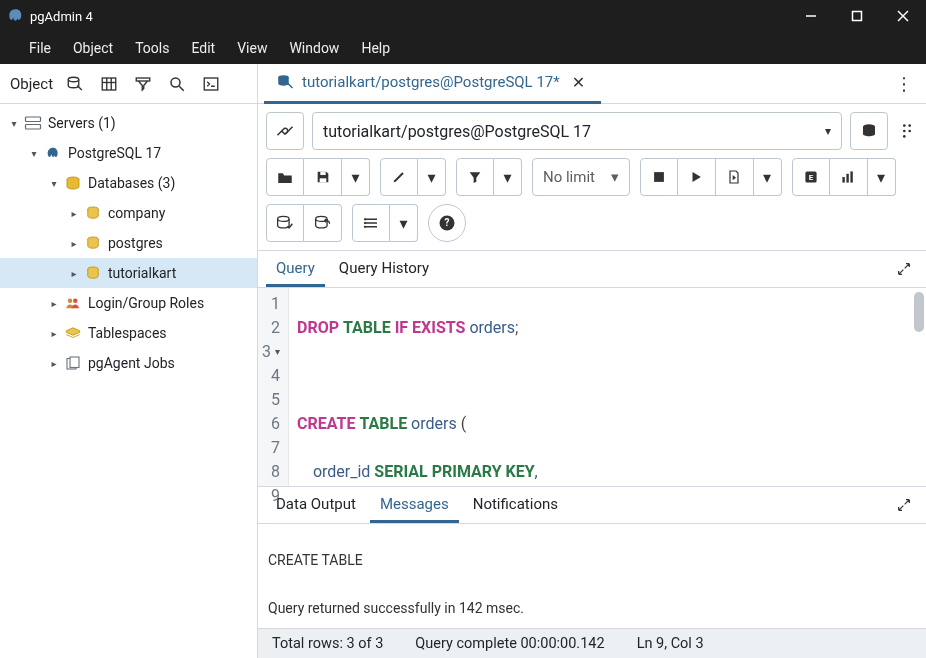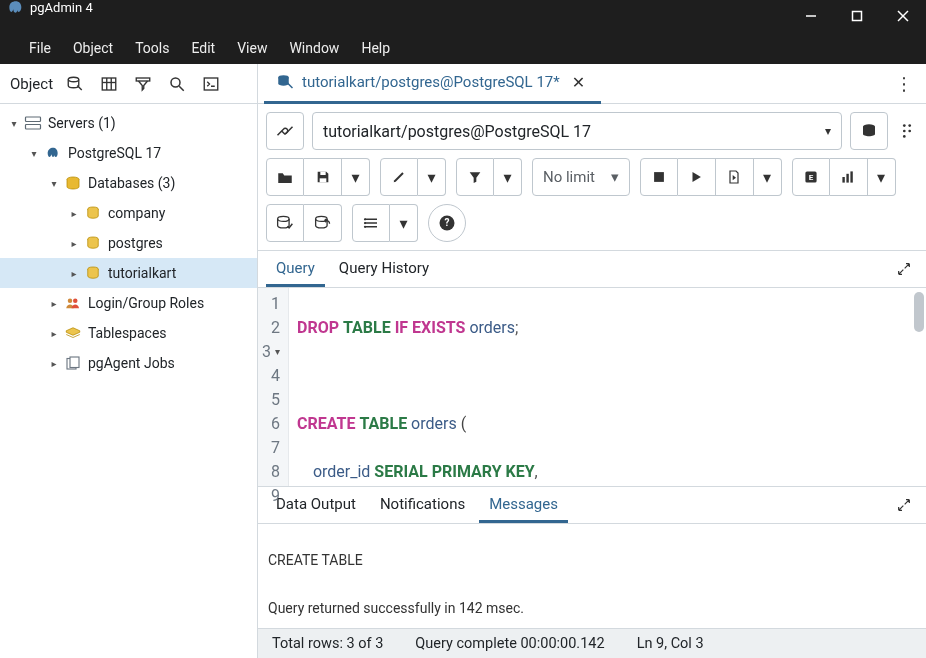--- a/index.html
+++ b/index.html
@@ -1,17 +1,17 @@
 <!DOCTYPE html>
 <html><head>
 <meta charset="utf-8">
 <style>
   * { box-sizing: border-box; margin: 0; padding: 0; font-family: -apple-system, BlinkMacSystemFont, "Segoe UI", Roboto, sans-serif; }
   body { width: 926px; height: 658px; background: #1e1e1e; overflow: hidden; display: flex; flex-direction: column; }
-  .titlebar { height: 32px; background: #1e1e1e; display: flex; color: #fff; font-size: 13px; }
+  .titlebar { height: 32px; background: #1e1e1e; display: flex; align-items: center; color: #fff; font-size: 13px; }
   .titlebar-icon { width: 16px; height: 16px; margin: 0 6px 0 8px; display:flex; align-items:center; justify-content:center;}
   .titlebar-title { flex: 1; }
   .win-controls { display: flex; }
   .win-btn { width: 46px; height: 32px; display: flex; align-items: center; justify-content: center; color: #fff; font-size: 14px; cursor:pointer;}
   .menubar { height: 32px; background: #1e1e1e; display: flex; align-items: center; padding: 0 19px; gap: 2px; }
   .menubar-item { color: #eee; font-size: 14px; padding: 4px 10px; border-radius: 2px; cursor:pointer;}
   .app-body { flex: 1; display: flex; background: #fff; min-height: 0;}
   .left-panel { width: 258px; border-right: 1px solid #d3d9de; display: flex; flex-direction: column; min-height:0;}
   .panel-header { height: 40px; border-bottom: 1px solid #d3d9de; display: flex; align-items: center; padding: 0 6px; gap: 2px;}
   .panel-header-title { font-size: 15px; color: #212529; padding: 0 4px; flex-shrink:0;}
@@ -442,22 +442,22 @@
 
 
 
 
       </div>
       <div class="scroll-ind"></div>
     </div>
 
     <div class="bottom-tabs">
       <div class="subtab">Data Output</div>
+      <div class="subtab active">Messages</div>
       <div class="subtab">Notifications</div>
-      <div class="subtab active">Messages</div>
       <div class="expand-icon">
           <svg width="16" height="16" viewBox="0 0 24 24">
             <path d="M4 20l7-7M20 4l-7 7M4 20v-5m0 5h5M20 4v5m0-5h-5" stroke="#333" stroke-width="1.8" fill="none"></path>
           </svg>
         </div>
     </div>
 
     <div class="messages">
 <span>CREATE TABLE</span>
 

